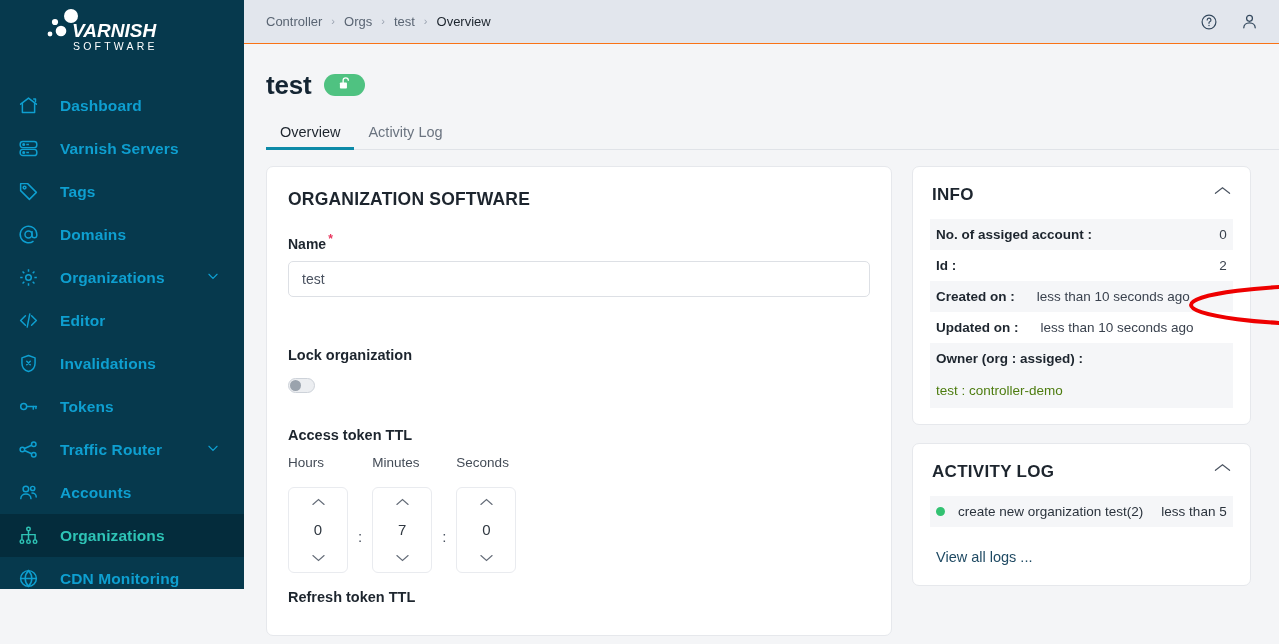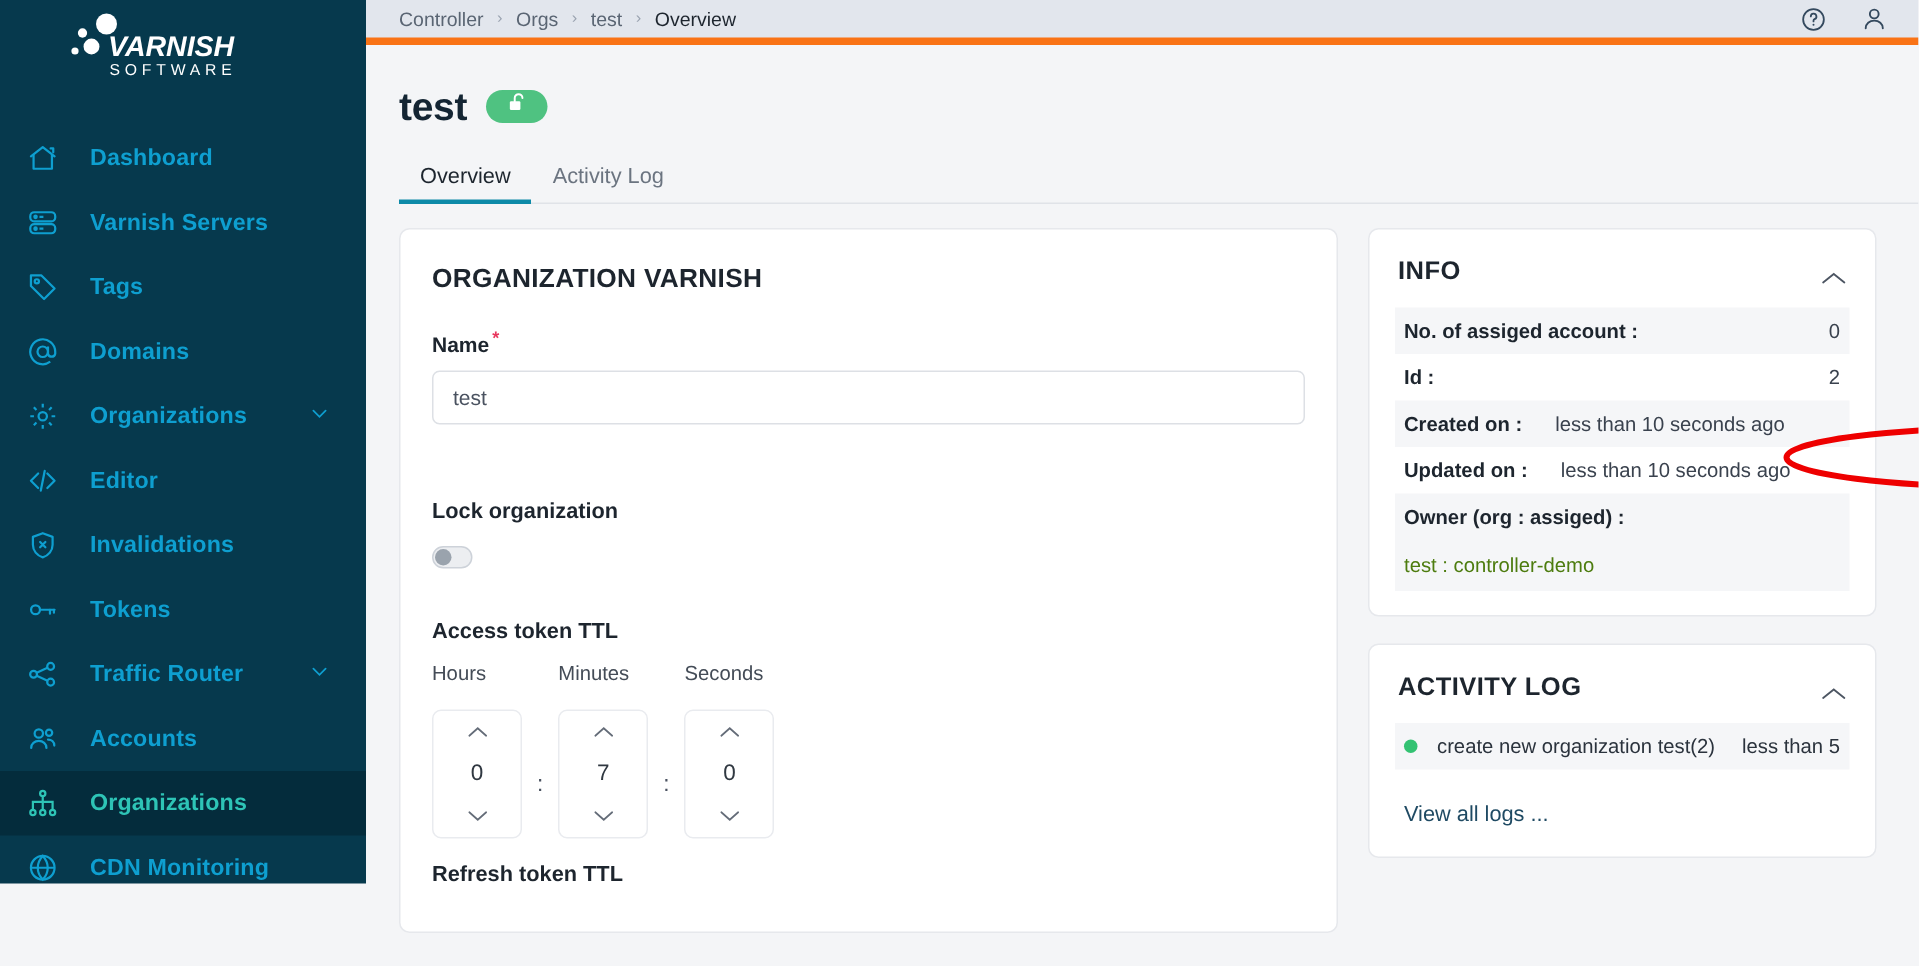--- a/index.html
+++ b/index.html
@@ -56,23 +56,23 @@
   .nav-item .caret {
     position: absolute; right: 24px; top: 50%;
     transform: translateY(-50%);
     color: #0e9fd0;
   }
 
   
   .main { flex: 1 1 auto; height: 644px; position: relative; background: #f4f5f7; }
 
   .topbar {
-    height: 30px;
+    height: 44px;
     background: #e2e6ed;
-    border-bottom: 5px solid #f97316;
+    border-bottom: 1px solid #f97316;
     display: flex; align-items: center;
     padding: 0 14px 0 22px;
   }
   .crumbs { display: flex; align-items: center; gap: 0px; flex: 1 1 auto; }
   .crumb {
     font-size: 13px;
     color: #5a6573;
     cursor: pointer;
   }
   .crumb.current { color: #1d252e; }
@@ -213,21 +213,21 @@
     padding-top: 46px;
   }
   .refresh-label {
     font-size: 14.5px; font-weight: bold; color: #1d252e;
     margin-top: 16px;
   }
 
   
   .info-card { padding: 0; overflow: hidden; }
   .panel-head {
-    display: flex; align-items: flex-end; justify-content: space-between;
+    display: flex; align-items: flex-start; justify-content: space-between;
     padding: 18px 19px 14px 19px;
     cursor: pointer;
   }
   .panel-title { font-size: 17px; font-weight: bold; color: #1d252e; letter-spacing: 0.3px; }
   .panel-caret { color: #4d5663; display: flex; }
   .info-rows { padding: 0 17px 16px 17px; }
   .info-row {
     display: flex; align-items: baseline;
     padding: 8px 6px;
     font-size: 13.5px;
@@ -485,21 +485,21 @@
 
       <div class="tabs">
         <div class="tab active">Overview</div>
         <div class="tab">Activity Log</div>
       </div>
 
       <div class="content">
 
         <div class="col-left">
           <div class="card org-card">
-            <div class="card-heading">ORGANIZATION VARNISH</div>
+            <div class="card-heading">ORGANIZATION SOFTWARE</div>
 
             <div class="field-label">
               <span>Name</span><span class="req">*</span>
             </div>
             <input class="text-input" type="text" value="test" style="">
 
             <div class="sub-label">Lock organization</div>
             <div class="toggle">
               <span class="knob"></span>
             </div>

